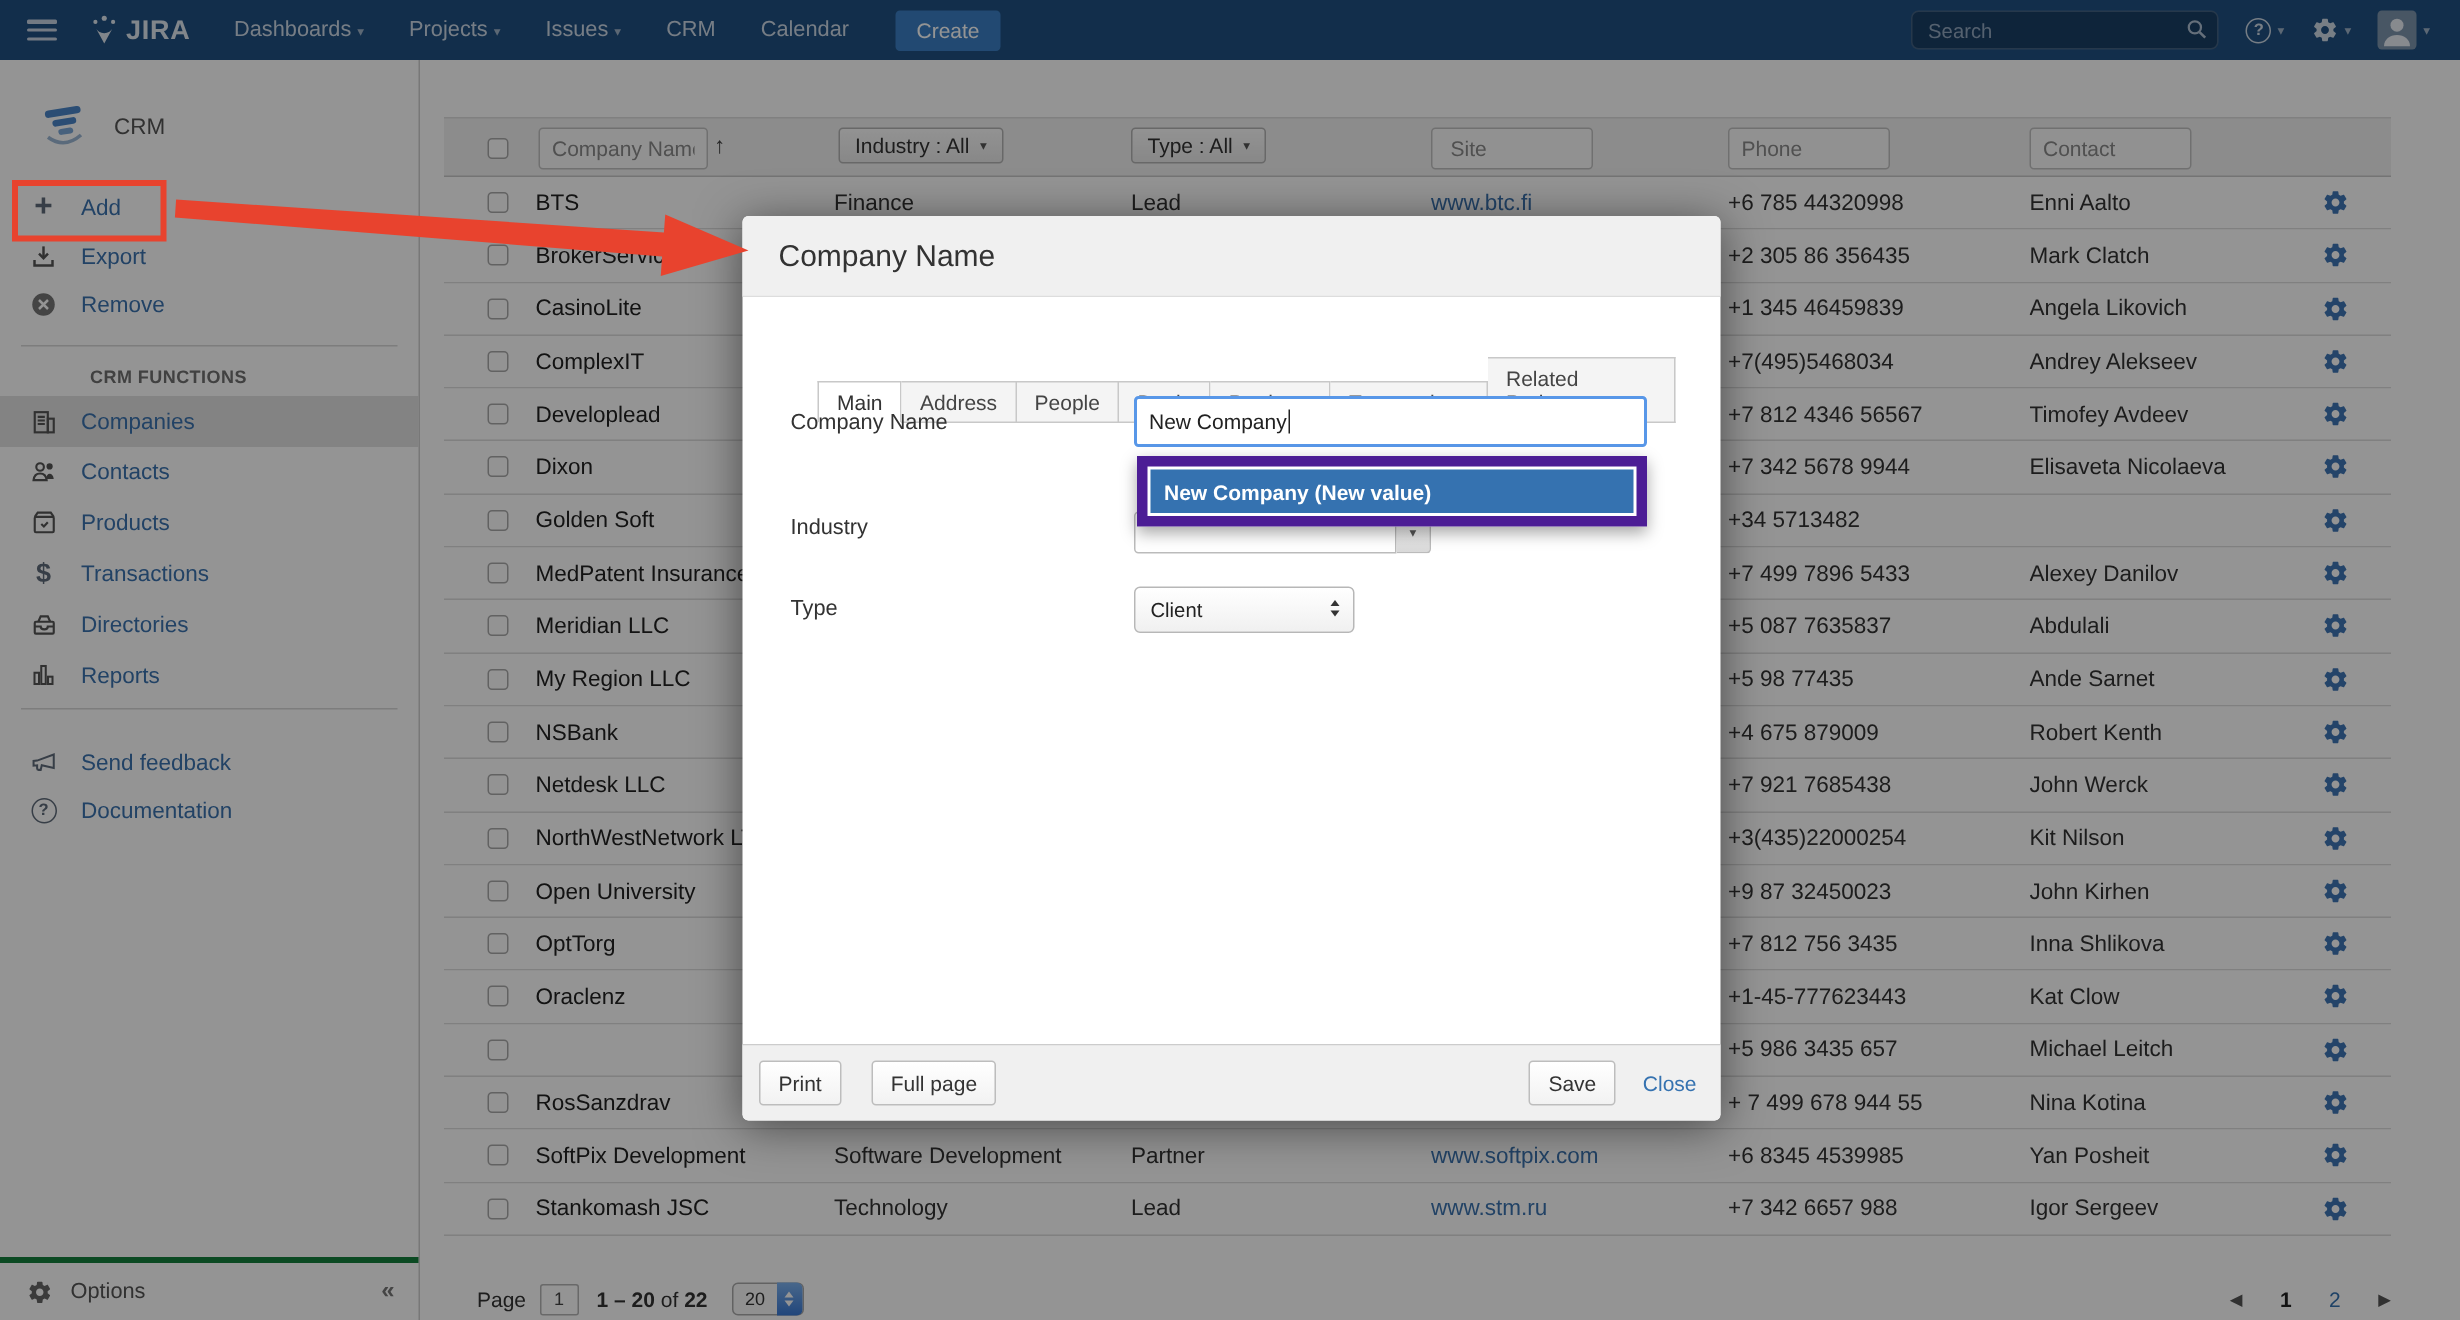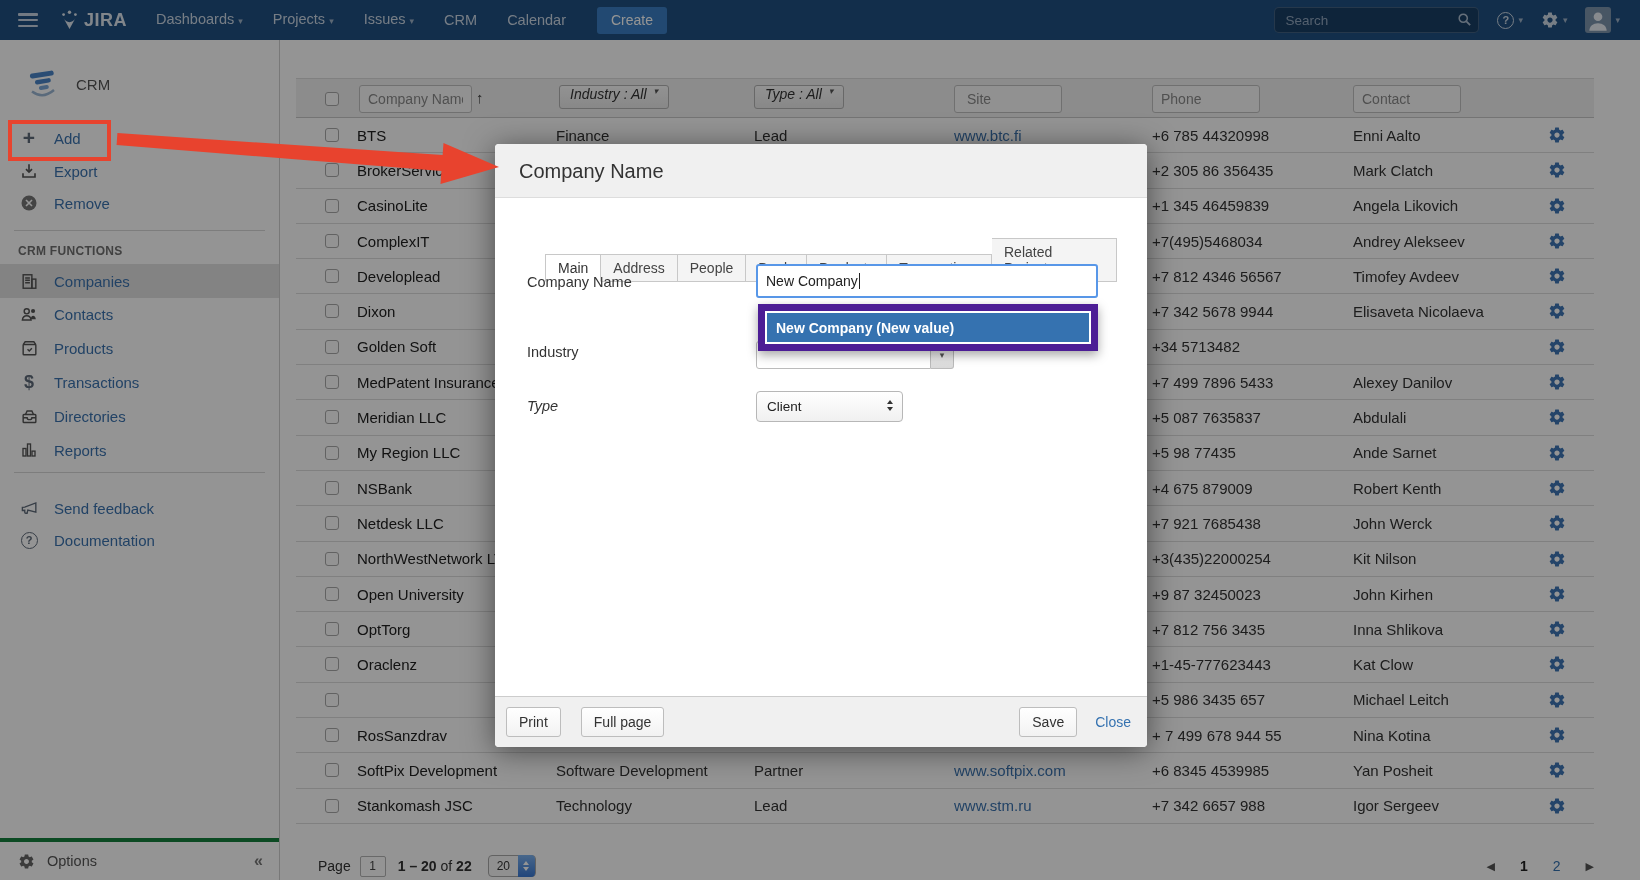--- a/index.html
+++ b/index.html
@@ -54,21 +54,21 @@
   .content{position:absolute;left:281px;top:40px;right:0;bottom:0;background:#fff;}
   .table{position:absolute;left:15px;top:38px;width:1298px;}
   .thead{position:relative;height:40px;background:#f1f1f1;border-top:1px solid #ddd;border-bottom:1px solid #c9c9c9;}
   .cbx{position:absolute;width:14px;height:14px;border:1px solid #a9a9a9;border-radius:3px;background:#fdfdfd;cursor:pointer;}
   .thead .cbx{left:29px;top:13px;}
   .f-input{position:absolute;top:6px;height:28px;background:#fafafa;border:1px solid #c2c2c2;border-radius:3px;
            font-size:14px;color:#444;padding:0 8px;font-family:inherit;outline:none;}
   .f-input::placeholder{color:#8a8a8a;}
   .sort-arrow{position:absolute;left:180px;top:10px;font-size:15px;font-weight:bold;color:#444;}
   .f-btn{position:absolute;top:6px;height:24px;background:linear-gradient(#fcfcfc,#eaeaea);border:1px solid #b3b3b3;
-         border-radius:3px;font-size:14px;color:#333;padding:0 10px;display:flex;cursor:pointer;font-style:italic;}
+         border-radius:3px;font-size:14px;color:#333;padding:0 10px;display:flex;align-items:center;cursor:pointer;}
   .f-btn .dd{font-size:9px;color:#555;margin-left:7px;}
   .trow{position:relative;height:35.3px;border-bottom:1px solid #dcdcdc;background:#fff;}
   .trow .cbx{left:29px;top:10px;}
   .cell{position:absolute;top:0;height:100%;display:flex;align-items:center;font-size:15px;color:#333;
         white-space:nowrap;overflow:hidden;}
   .c-name{left:61px;width:195px;color:#222;}
   .c-industry{left:260px;width:192px;}
   .c-type{left:458px;width:195px;}
   .c-site{left:658px;width:192px;color:var(--link,#3b73af);text-decoration:none;cursor:pointer;}
   .c-phone{left:856px;width:196px;}
@@ -227,21 +227,21 @@
       <span class="ic">
         <svg width="18" height="18" viewBox="0 0 24 24">
             <circle cx="12" cy="12" r="10" fill="#757575"></circle>
             <path d="M8 8l8 8M16 8l-8 8" stroke="#fff" stroke-width="2.2"></path>
           </svg>
       </span>
       <span class="lbl">Remove</span>
     </div>
 
     <div class="divider" style="top:190px;"></div>
-    <div class="sec-title" style="top:204px;">CRM FUNCTIONS</div>
+    <div class="sec-title" style="top:204px;margin-left:42px;">CRM FUNCTIONS</div>
 
     <div class="srow selected" style="top:224px;height:34px;">
       <span class="ic">
         <svg width="19" height="19" viewBox="0 0 24 24" fill="none" stroke="#555" stroke-width="1.8">
           <rect x="4" y="3.5" width="11" height="17"></rect>
             <path d="M6.5 7.5h6M6.5 10.5h6M6.5 13.5h6"></path>
             <rect x="15" y="9" width="5" height="11.5"></rect>
         </svg>
       </span>
       <span class="lbl">Companies</span>
@@ -663,21 +663,21 @@
     </div>
 
     <span class="m-label" style="top:200px;">Industry</span>
     <div class="combo">
       <span class="c-in"></span>
       <span class="c-btn">
           <span class="dd">▾</span>
         </span>
     </div>
 
-    <span class="m-label" style="top:254px;font-style:italic;">Type</span>
+    <span class="m-label" style="top:254px;">Type</span>
     <div class="m-select">
       <span>Client</span>
       <span class="arrows">
           <i class="up"></i>
           <i class="down"></i>
         </span>
     </div>
 
     <div class="m-footer">
       <button class="aui-btn" style="margin-right:20px;">Print</button>

